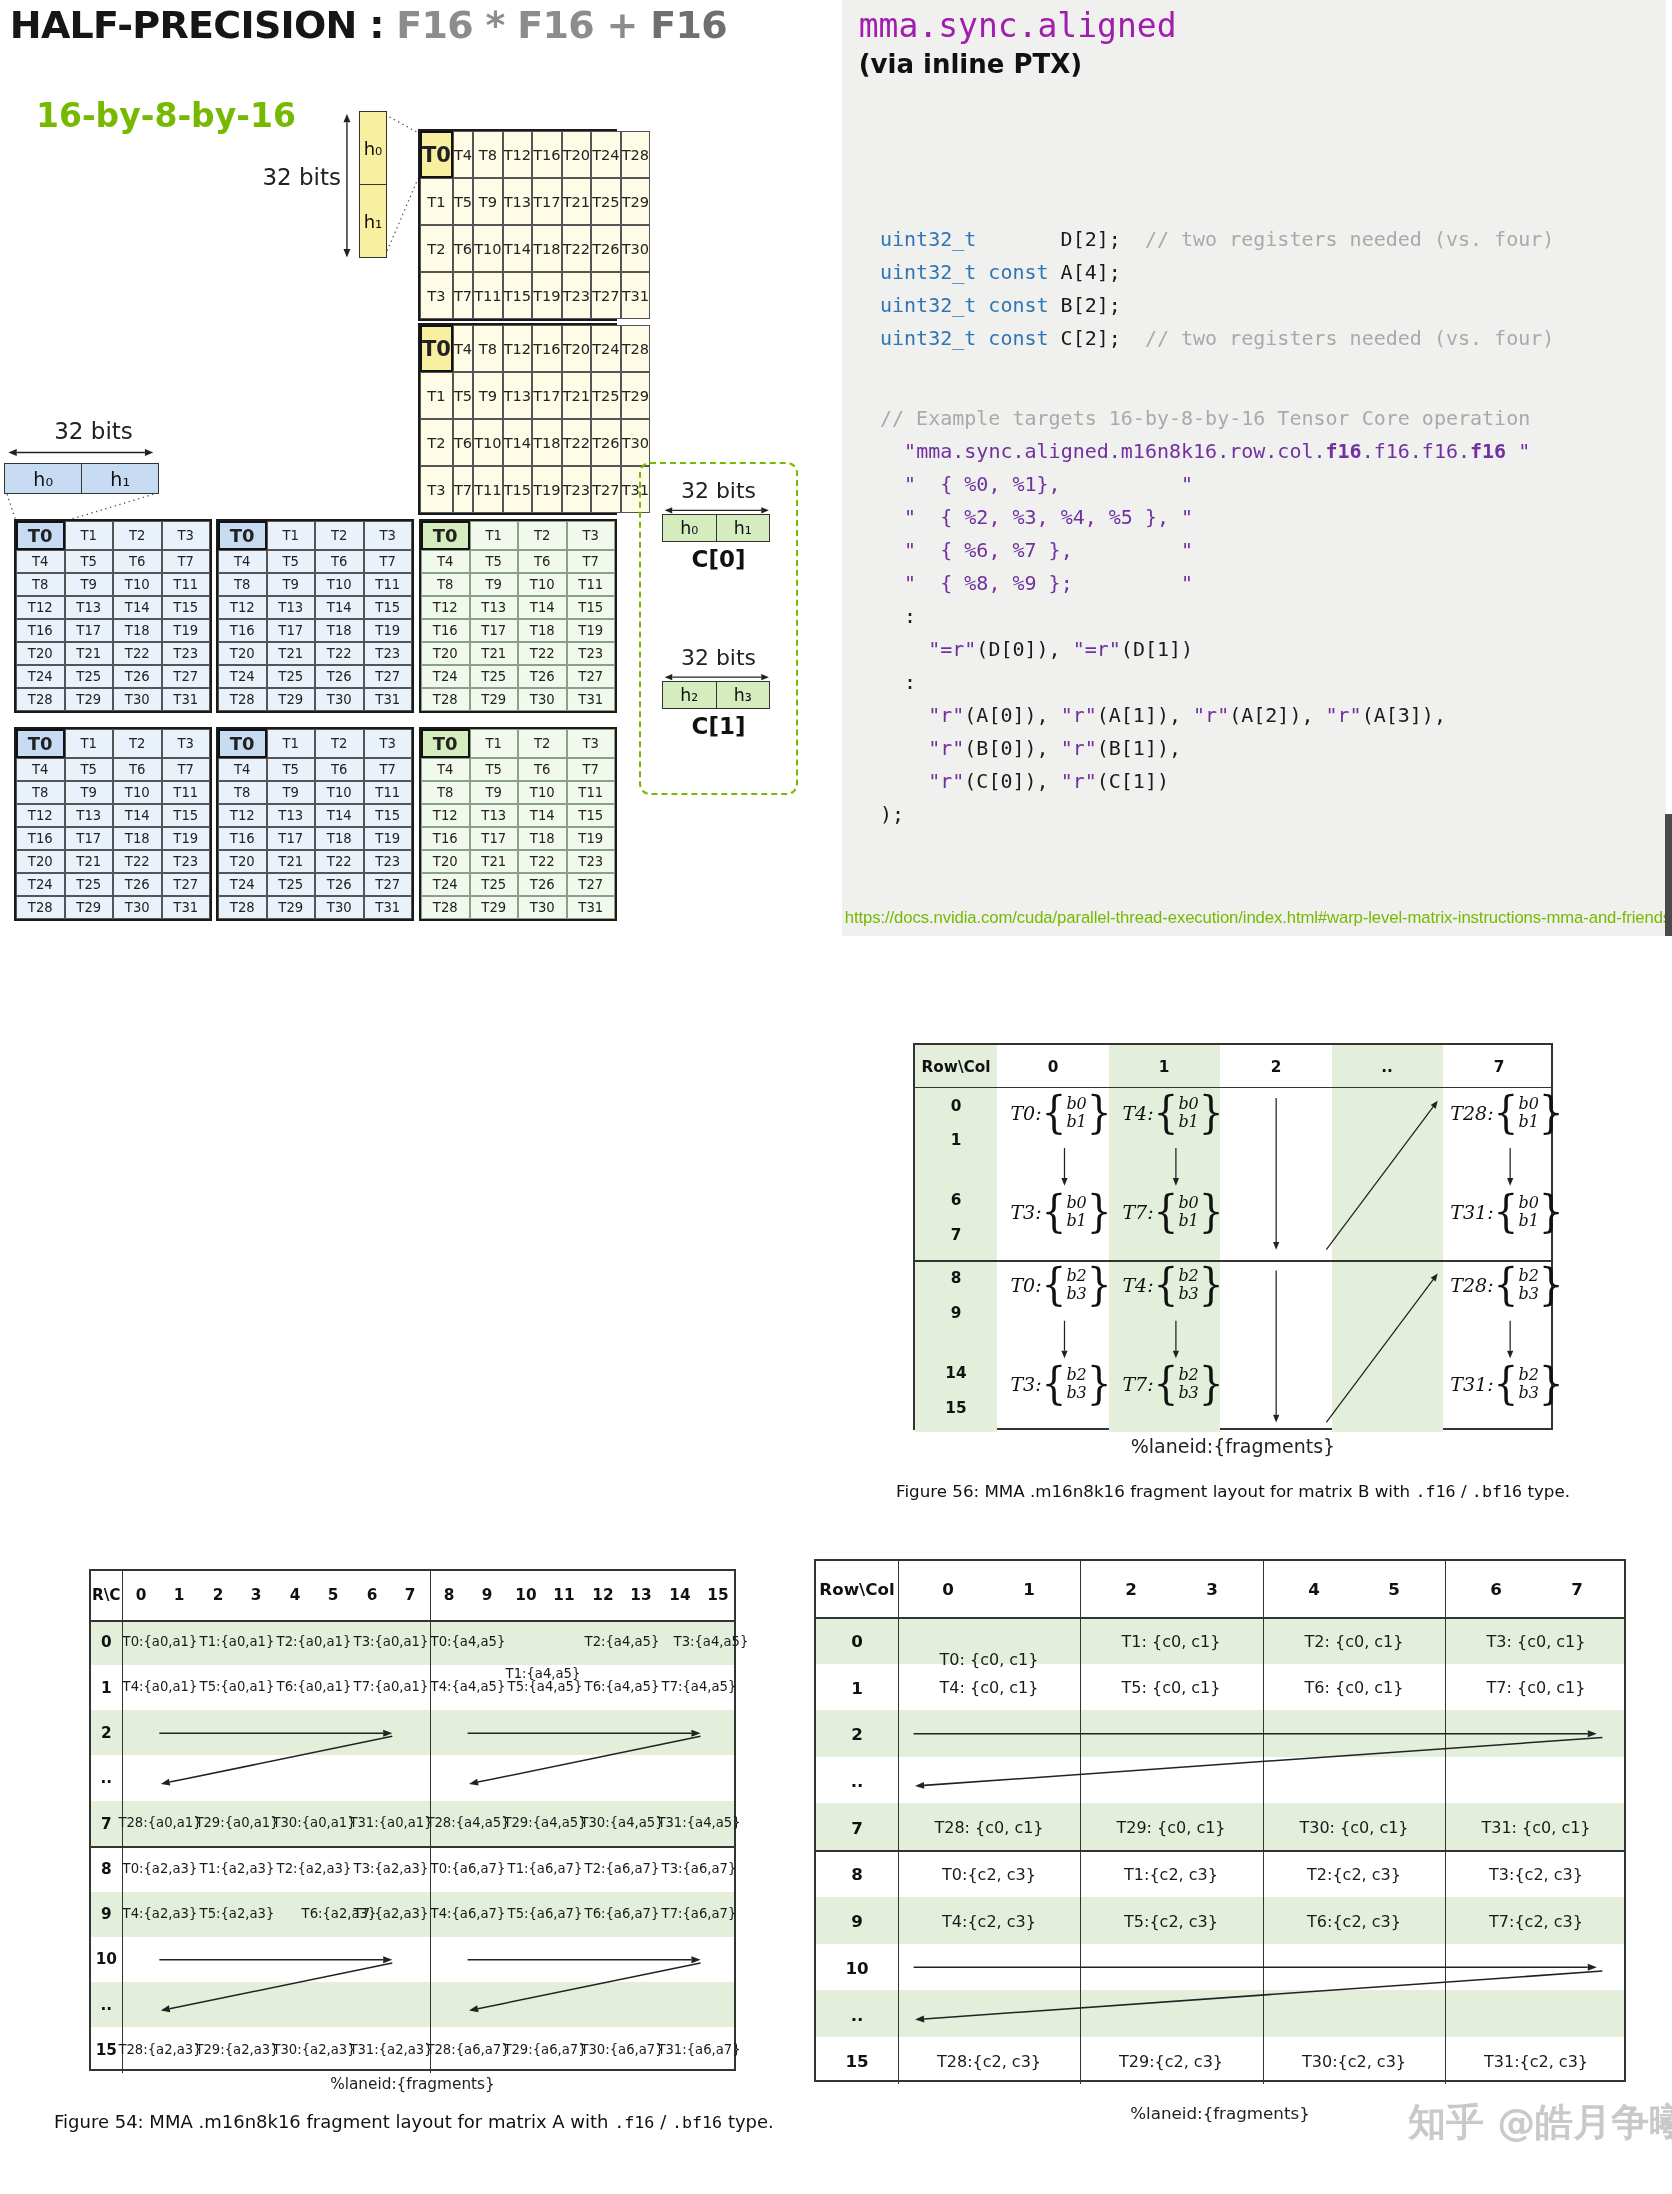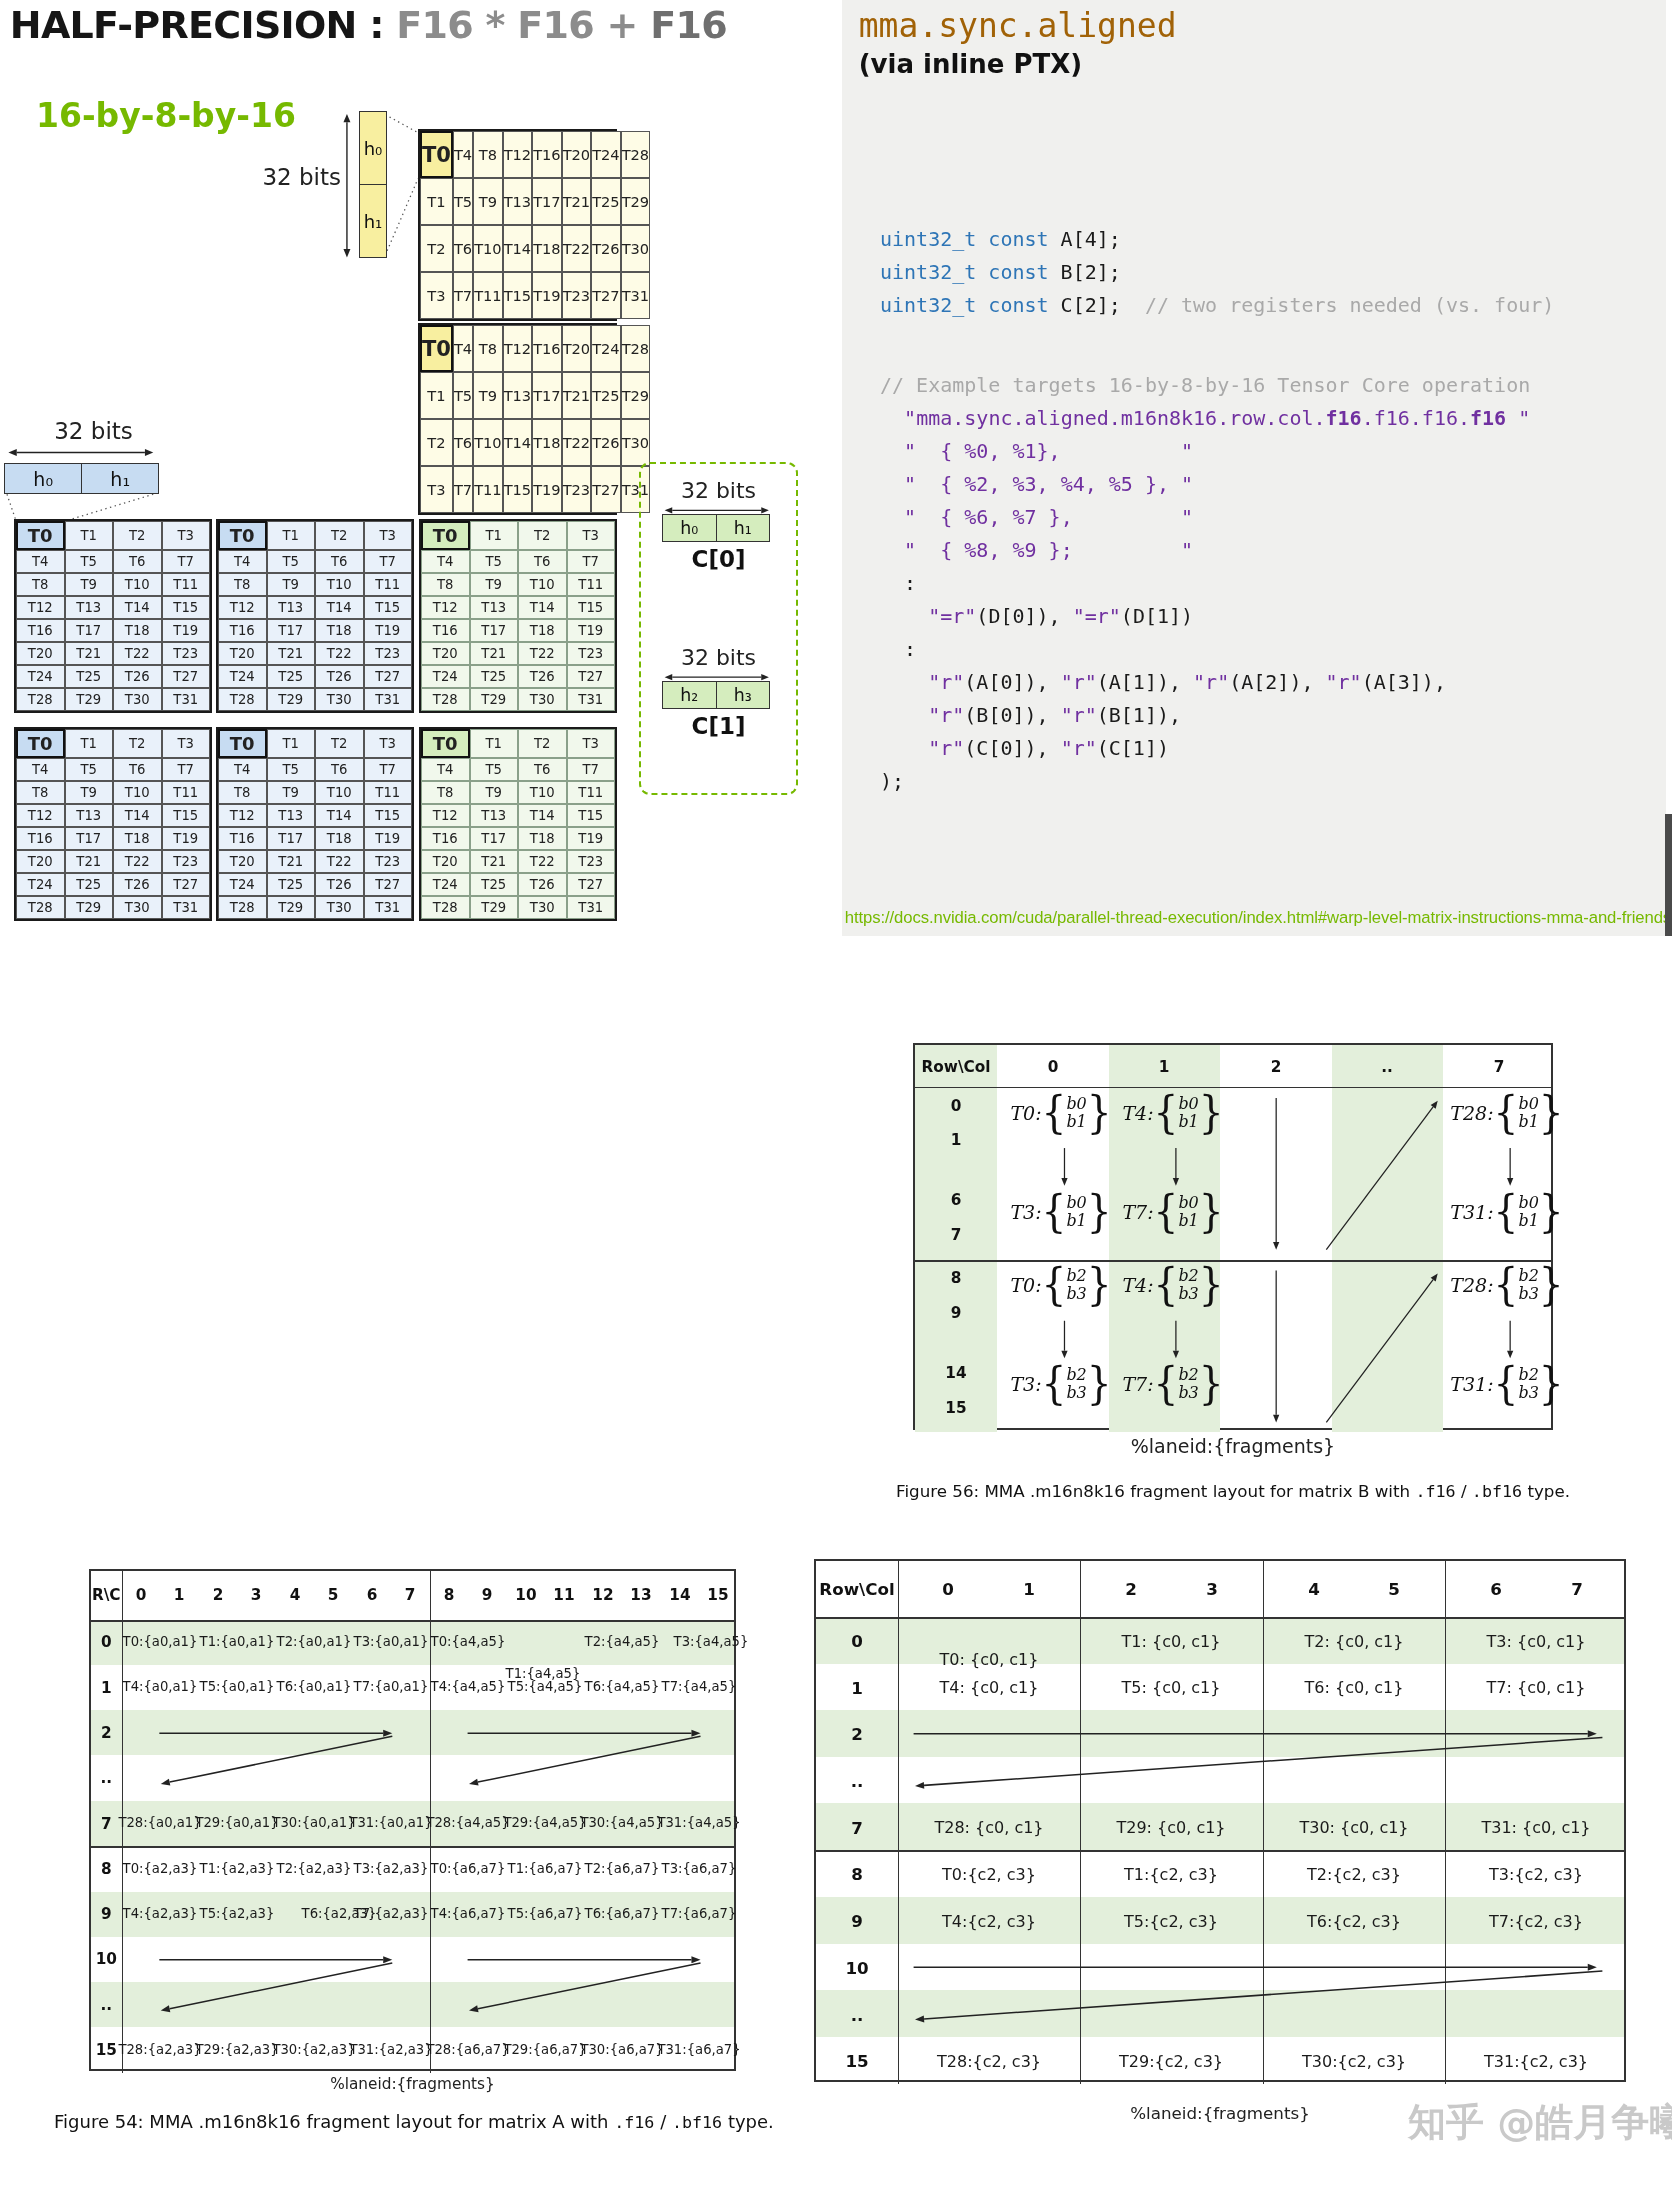--- a/index.html
+++ b/index.html
@@ -49,21 +49,21 @@
   #c-box{left:639px;top:462px;width:155px;height:329px;border:2.8px dashed #76B900;border-radius:11px;}
   .cgroup{position:absolute;left:0;width:100%;}
   .cgroup .cbits{position:absolute;left:0;width:100%;text-align:center;font-size:22px;top:0;}
   .cstrip{position:absolute;left:21px;top:36px;width:106px;height:26px;background:#D5EDBE;border:1.4px solid #333;display:flex;}
   .cstrip .half{flex:1;display:flex;align-items:center;justify-content:center;font-size:17.4px;}
   .cstrip .half+.half{border-left:1.4px solid #333;}
   .cname{position:absolute;left:0;width:100%;text-align:center;top:68px;font-size:23px;font-weight:bold;}
 
   
   #code-panel{left:842px;top:0;width:824px;height:936px;background:#F0F0EE;}
-  #code-title{position:absolute;left:16.7px;top:5.6px;font-family:"DejaVu Sans Mono",monospace;font-size:33px;color:#a16207;}
+  #code-title{position:absolute;left:16.7px;top:5.6px;font-family:"DejaVu Sans Mono",monospace;font-size:33px;color:#a21caf;}
   #code-subtitle{position:absolute;left:16.7px;top:49px;font-size:26px;font-weight:bold;color:#111;}
   #code-lines{position:absolute;left:38px;top:227px;font-family:"DejaVu Sans Mono",monospace;font-size:20px;}
   .code-line{height:33px;white-space:pre;}
   .c-kw{color:#2E75B6;} .c-com{color:#A9A9A9;} .c-pl{color:#1a1a1a;}
   .c-str{color:#7030A0;} .c-strb{color:#7030A0;font-weight:bold;}
   #docs-link{position:absolute;left:2.8px;bottom:8.4px;width:821px;font-size:16.7px;letter-spacing:-0.1px;
              color:#76B900;white-space:nowrap;font-family:"Liberation Sans",sans-serif;}
   #scrollbar{left:1665px;top:814px;width:7.7px;height:122px;background:#4a4a4a;}
 
   
@@ -433,20 +433,21 @@
         <line x1="45" y1="306" x2="173" y2="306" stroke="#222" stroke-width="2"></line>
         <polygon points="184,306 173,301.5 173,310.5" fill="#222"></polygon>
         <polygon points="34,306 45,310.5 45,301.5" fill="#222"></polygon>
       </svg>
     </div>
 
   <div class="abs" id="code-panel">
     <div id="code-title">mma.sync.aligned</div>
     <div id="code-subtitle">(via inline PTX)</div>
     <div id="code-lines">
+        <div class="code-line"><span class="c-kw">uint32_t</span><span class="c-pl">       D[2];  </span><span class="c-com">// two registers needed (vs. four)</span></div>
         <div class="code-line"><span class="c-kw">uint32_t const</span><span class="c-pl"> A[4];</span></div>
         <div class="code-line"><span class="c-kw">uint32_t const</span><span class="c-pl"> B[2];</span></div>
         <div class="code-line"><span class="c-kw">uint32_t const</span><span class="c-pl"> C[2];  </span><span class="c-com">// two registers needed (vs. four)</span></div>
         <div class="code-line" style="margin-top: 47px;"><span class="c-com">// Example targets 16-by-8-by-16 Tensor Core operation</span></div>
         <div class="code-line"><span class="c-pl">  </span><span class="c-str">"mma.sync.aligned.m16n8k16.row.col.</span><span class="c-strb">f16</span><span class="c-str">.f16.f16.</span><span class="c-strb">f16</span><span class="c-str"> "</span></div>
         <div class="code-line"><span class="c-pl">  </span><span class="c-str">"  { %0, %1},          "</span></div>
         <div class="code-line"><span class="c-pl">  </span><span class="c-str">"  { %2, %3, %4, %5 }, "</span></div>
         <div class="code-line"><span class="c-pl">  </span><span class="c-str">"  { %6, %7 },         "</span></div>
         <div class="code-line"><span class="c-pl">  </span><span class="c-str">"  { %8, %9 };         "</span></div>
         <div class="code-line"><span class="c-pl">  :</span></div>

